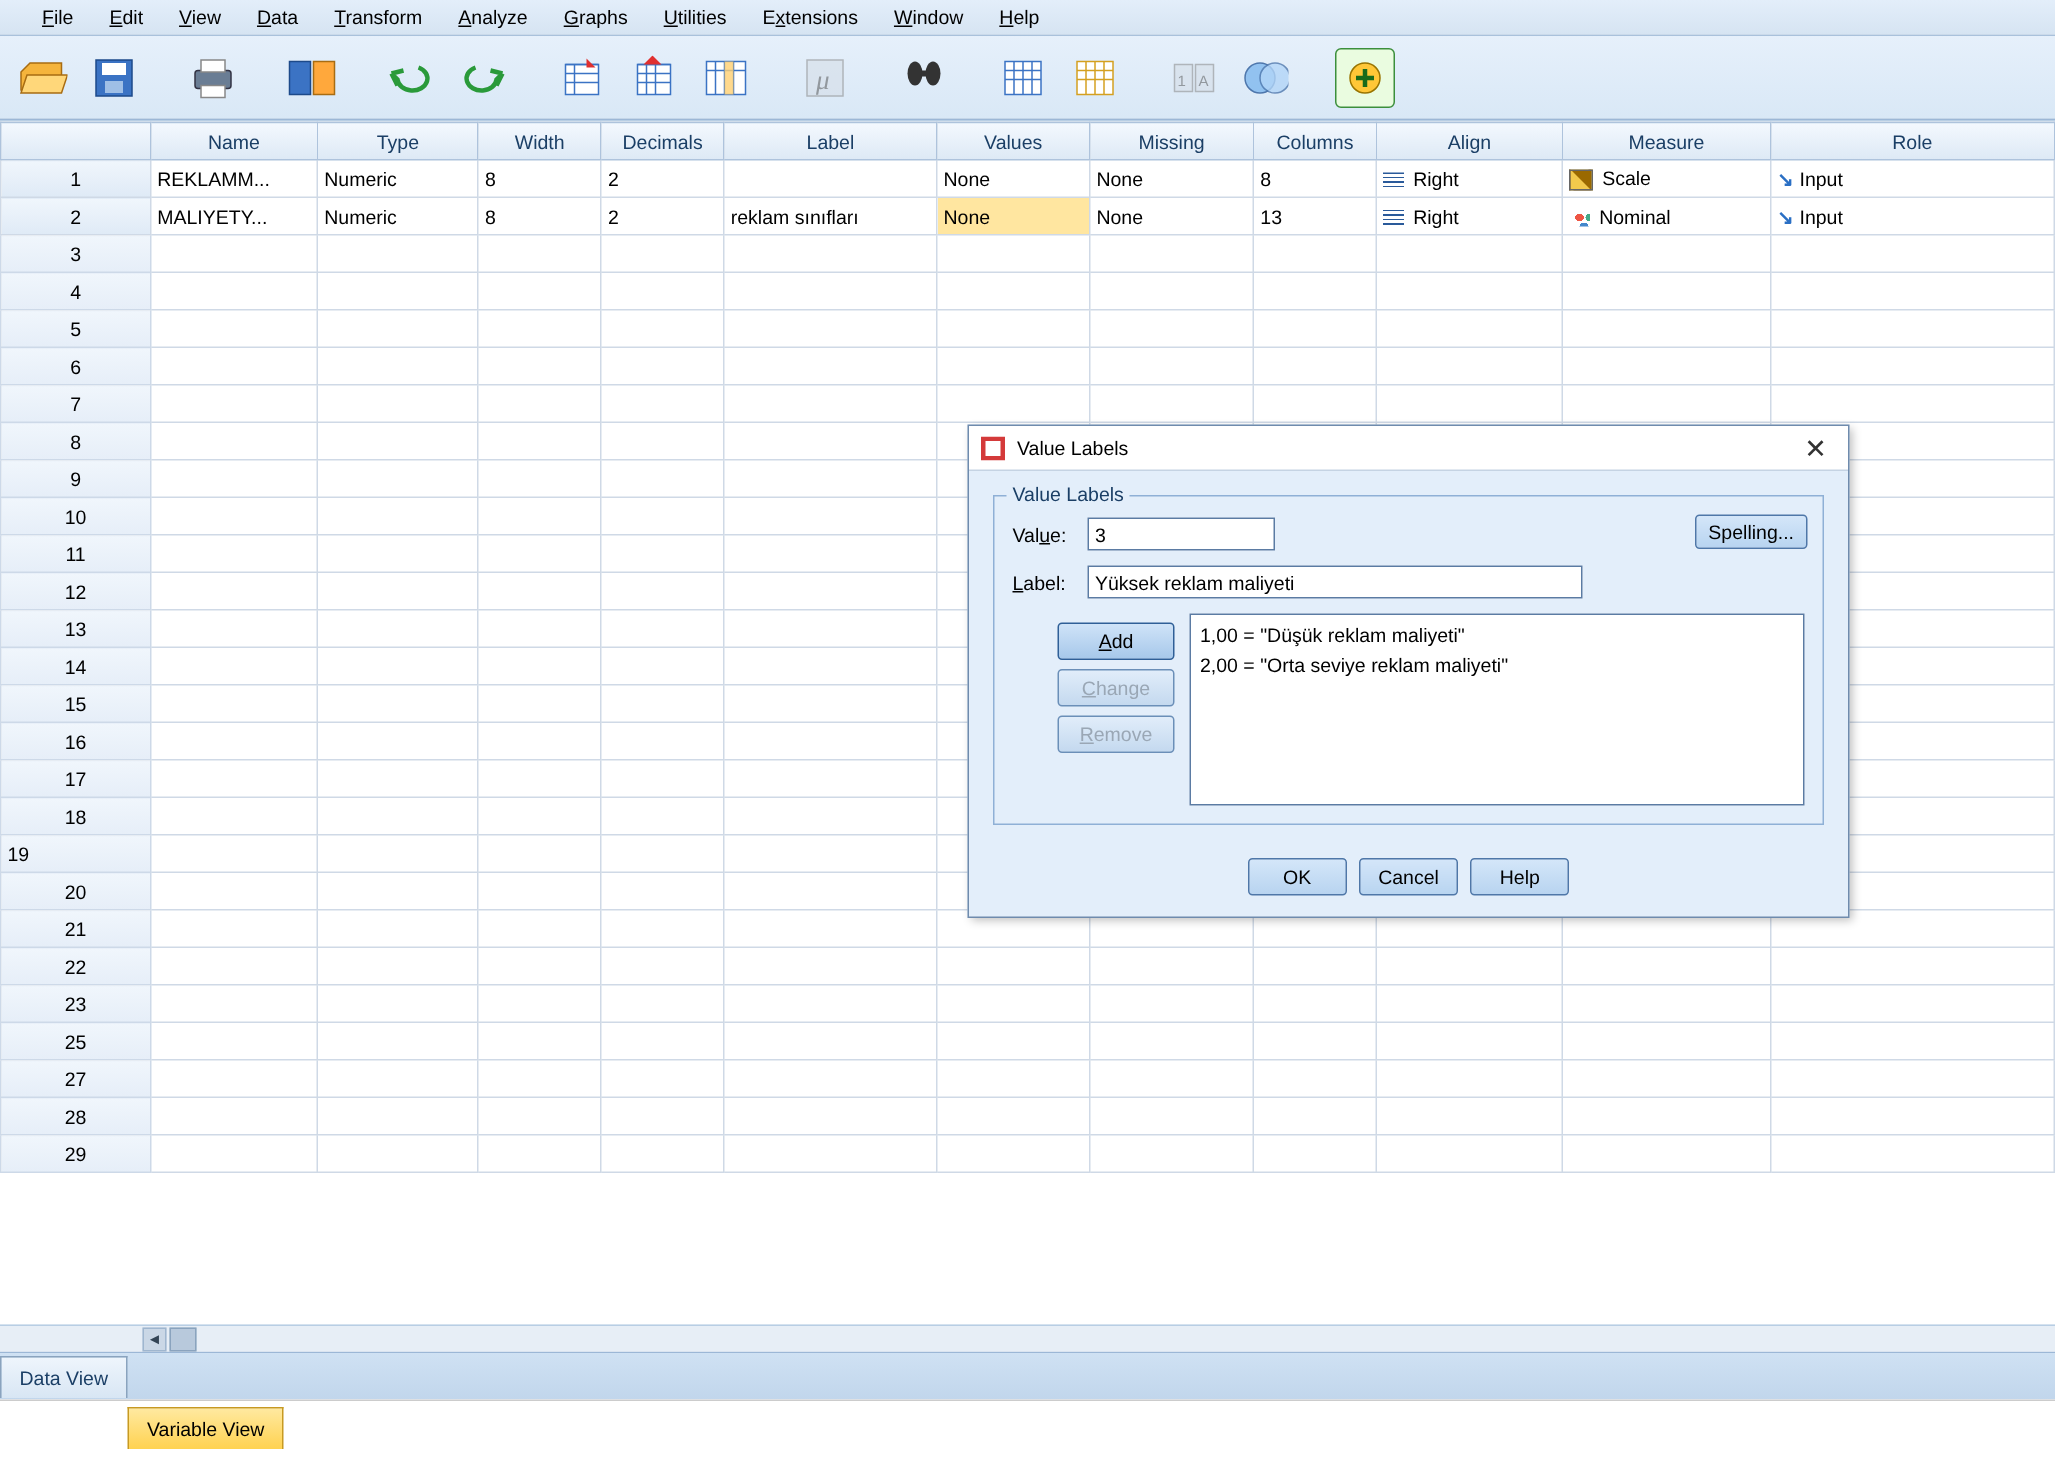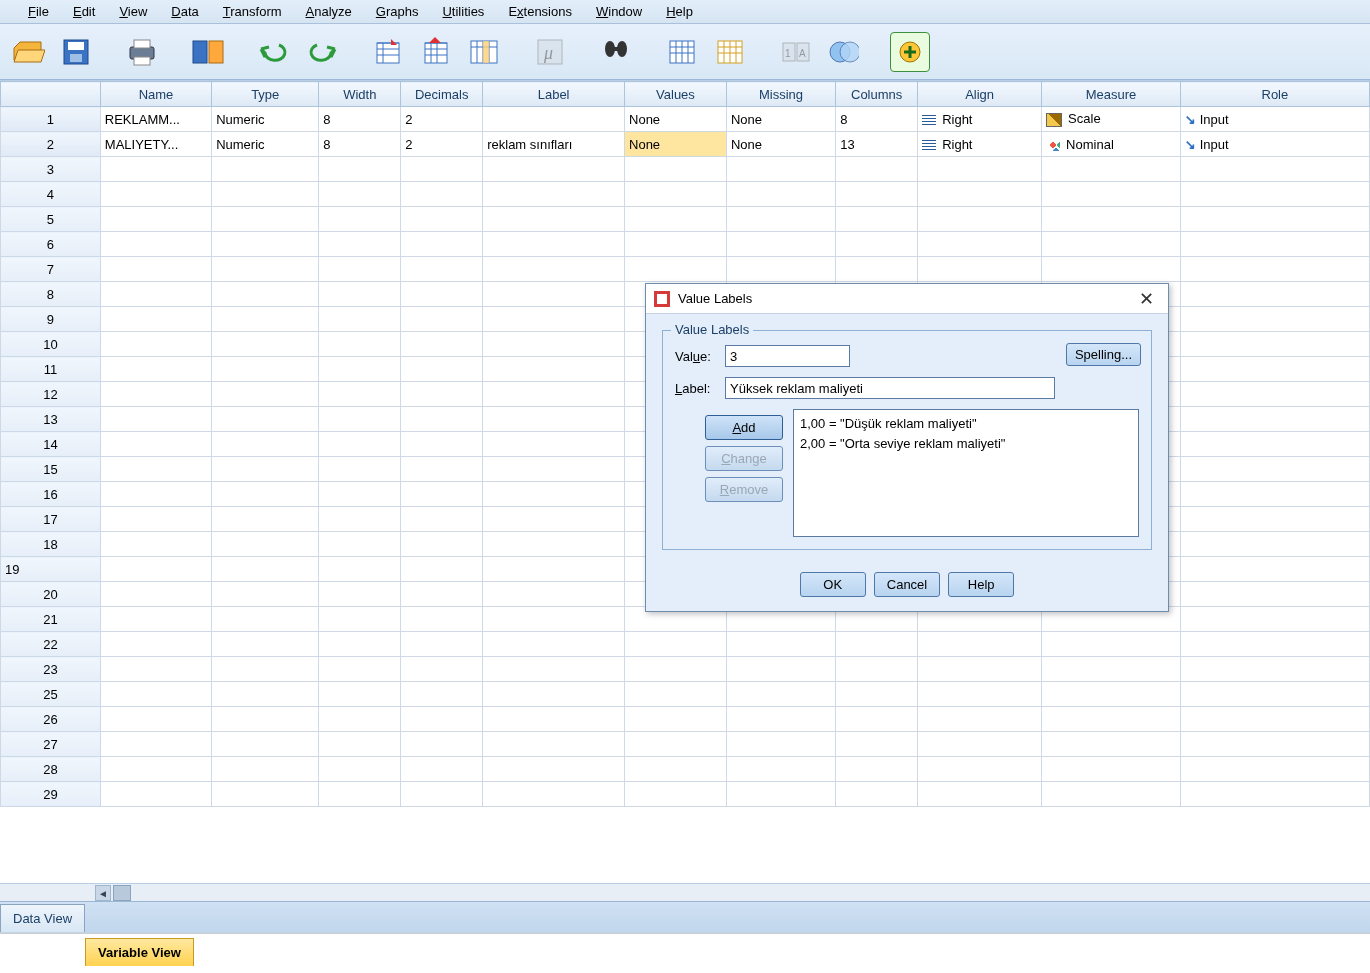--- a/index.html
+++ b/index.html
@@ -127,31 +127,31 @@
     padding: 6px 12px;
     margin-top:2px;
     border: 1px solid #8aa3be;
     border-bottom: none;
     background: linear-gradient(#eef5fc, #d8e6f4);
     color: #1b3f66;
     font-size: 13px;
   }
   .tab.active {
     background: linear-gradient(#ffe9a0, #ffd250);
-    color: #000; font-weight: bold;
+    color: #000; font-weight: normal;
     border-color: #c79a22;
     margin-top: 36px;
   }
   .blank-bottom { height:58px; background:#fff; border-top:1px solid #ccc;}
 
   
   .dialog {
     position: absolute;
     left: 645px; top: 283px;
-    width: 524px;
+    width: 588px;
     background: #e3eefa;
     border: 1px solid #6f8bad;
     box-shadow: 2px 2px 6px rgba(0,0,0,0.25);
   }
   .dlg-titlebar {
     height: 30px;
     background: #fff;
     display: flex; align-items: center;
     padding: 0 8px;
     border-bottom: 1px solid #c5d3e3;
@@ -688,34 +688,20 @@
           <td></td>
           <td></td>
           <td></td>
           <td></td>
           <td></td>
           <td></td>
           <td></td>
         </tr>
         <tr>
           <td class="rowhdr empty-rowhdr" style="text-align:center">25</td>
-          <td></td>
-          <td></td>
-          <td></td>
-          <td></td>
-          <td></td>
-          <td></td>
-          <td></td>
-          <td></td>
-          <td></td>
-          <td></td>
-          <td></td>
-        </tr>
-        <tr>
-          <td class="rowhdr empty-rowhdr" style="text-align:center">26</td>
           <td></td>
           <td></td>
           <td></td>
           <td></td>
           <td></td>
           <td></td>
           <td></td>
           <td></td>
           <td></td>
           <td></td>

